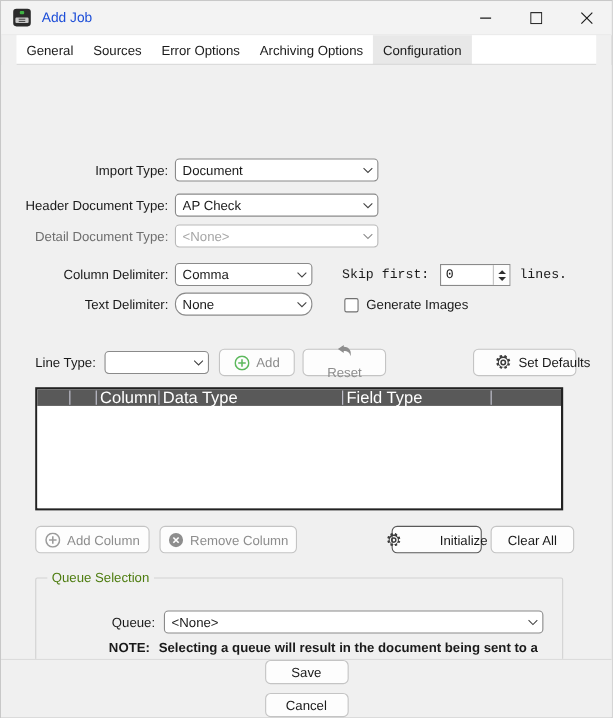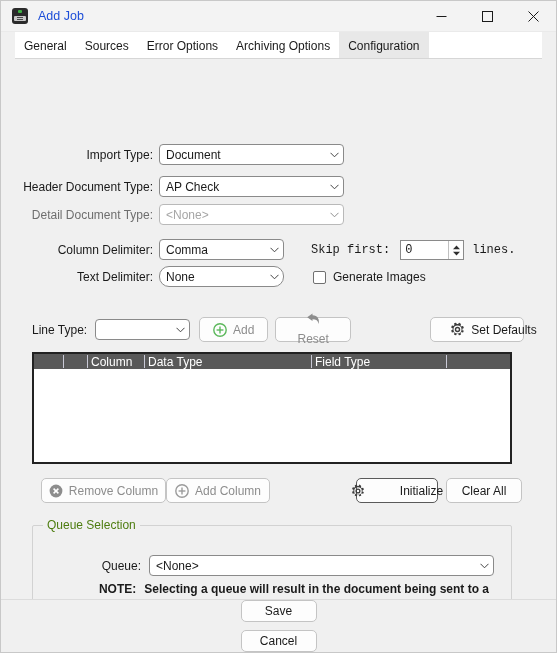--- a/index.html
+++ b/index.html
@@ -153,21 +153,21 @@
   }
   .grid-head {
     height: 15px;
     background: #595959;
     display: flex; align-items: center;
     position: relative;
   }
   .grid-head .ghc {
     position: absolute; top: 0; height: 15px;
     display: flex; align-items: center;
-    color: #ffffff; font-size: 12px;
+    color: #ffffff; font-size: 15px;
     white-space: nowrap;
   }
   .grid-head .sep {
     position: absolute; top: 1px; height: 13px; width: 1px;
     background: #c9c9d6;
   }
   .grid-body { background: #ffffff; }
 
   
   .groupbox {
@@ -362,35 +362,35 @@
         <div class="sep" style="left:110px;"></div>
         <div class="ghc" style="left:114px;">Data Type</div>
         <div class="sep" style="left:277px;"></div>
         <div class="ghc" style="left:281px;">Field Type</div>
         <div class="sep" style="left:412px;"></div>
       </div>
       <div class="grid-body" style="height:93px;"></div>
     </div>
 
     <div class="row" style="left:31px; top:419px;">
+      <div class="btn disabled-txt" style="width:104px;">
+        <svg width="14" height="14" viewBox="0 0 14 14">
+          <circle cx="7" cy="7" r="6.2" fill="none" stroke="#9b9b9b" stroke-width="1.4"></circle>
+          <line x1="7" y1="3.6" x2="7" y2="10.4" stroke="#9b9b9b" stroke-width="1.4"></line>
+          <line x1="3.6" y1="7" x2="10.4" y2="7" stroke="#9b9b9b" stroke-width="1.4"></line>
+        </svg>
+        <span>Add Column</span>
+      </div>
       <div class="btn disabled-txt" style="margin-left:9px; width:125px;">
         <svg width="14" height="14" viewBox="0 0 14 14">
           <circle cx="7" cy="7" r="6.4" fill="#8d8d8d"></circle>
           <line x1="4.6" y1="4.6" x2="9.4" y2="9.4" stroke="#ffffff" stroke-width="1.5"></line>
           <line x1="9.4" y1="4.6" x2="4.6" y2="9.4" stroke="#ffffff" stroke-width="1.5"></line>
         </svg>
         <span>Remove Column</span>
-      </div>
-      <div class="btn disabled-txt" style="width:104px;">
-        <svg width="14" height="14" viewBox="0 0 14 14">
-          <circle cx="7" cy="7" r="6.2" fill="none" stroke="#9b9b9b" stroke-width="1.4"></circle>
-          <line x1="7" y1="3.6" x2="7" y2="10.4" stroke="#9b9b9b" stroke-width="1.4"></line>
-          <line x1="3.6" y1="7" x2="10.4" y2="7" stroke="#9b9b9b" stroke-width="1.4"></line>
-        </svg>
-        <span>Add Column</span>
       </div>
     </div>
 
     <div class="row" style="left:355px; top:419px;">
       <div class="btn focused" style="width:82px;gap:35px;">
         <svg width="14" height="14" viewBox="0 0 16 16">
           <path fill="#3c3c3c" d="M8 5.1a2.9 2.9 0 1 0 0 5.8 2.9 2.9 0 0 0 0-5.8zm0 4.3a1.4 1.4 0 1 1 0-2.8 1.4 1.4 0 0 1 0 2.8z"></path>
           <path fill="#3c3c3c" d="M14.4 9.3l-1.2-.5a5.4 5.4 0 0 0 0-1.6l1.2-.5a.5.5 0 0 0 .3-.6l-.6-1.5a.5.5 0 0 0-.6-.3l-1.2.5a5.4 5.4 0 0 0-1.1-1.1l.5-1.2a.5.5 0 0 0-.3-.6L9.9.7a.5.5 0 0 0-.6.3l-.5 1.2a5.4 5.4 0 0 0-1.6 0L6.7 1a.5.5 0 0 0-.6-.3l-1.5.6a.5.5 0 0 0-.3.6l.5 1.2a5.4 5.4 0 0 0-1.1 1.1l-1.2-.5a.5.5 0 0 0-.6.3l-.6 1.5a.5.5 0 0 0 .3.6l1.2.5a5.4 5.4 0 0 0 0 1.6l-1.2.5a.5.5 0 0 0-.3.6l.6 1.5a.5.5 0 0 0 .6.3l1.2-.5a5.4 5.4 0 0 0 1.1 1.1l-.5 1.2a.5.5 0 0 0 .3.6l1.5.6a.5.5 0 0 0 .6-.3l.5-1.2a5.4 5.4 0 0 0 1.6 0l.5 1.2a.5.5 0 0 0 .6.3l1.5-.6a.5.5 0 0 0 .3-.6l-.5-1.2a5.4 5.4 0 0 0 1.1-1.1l1.2.5a.5.5 0 0 0 .6-.3l.6-1.5a.5.5 0 0 0-.3-.6zM8 12.3A4.3 4.3 0 1 1 8 3.7a4.3 4.3 0 0 1 0 8.6z"></path>
         </svg>
         <span>Initialize</span>

